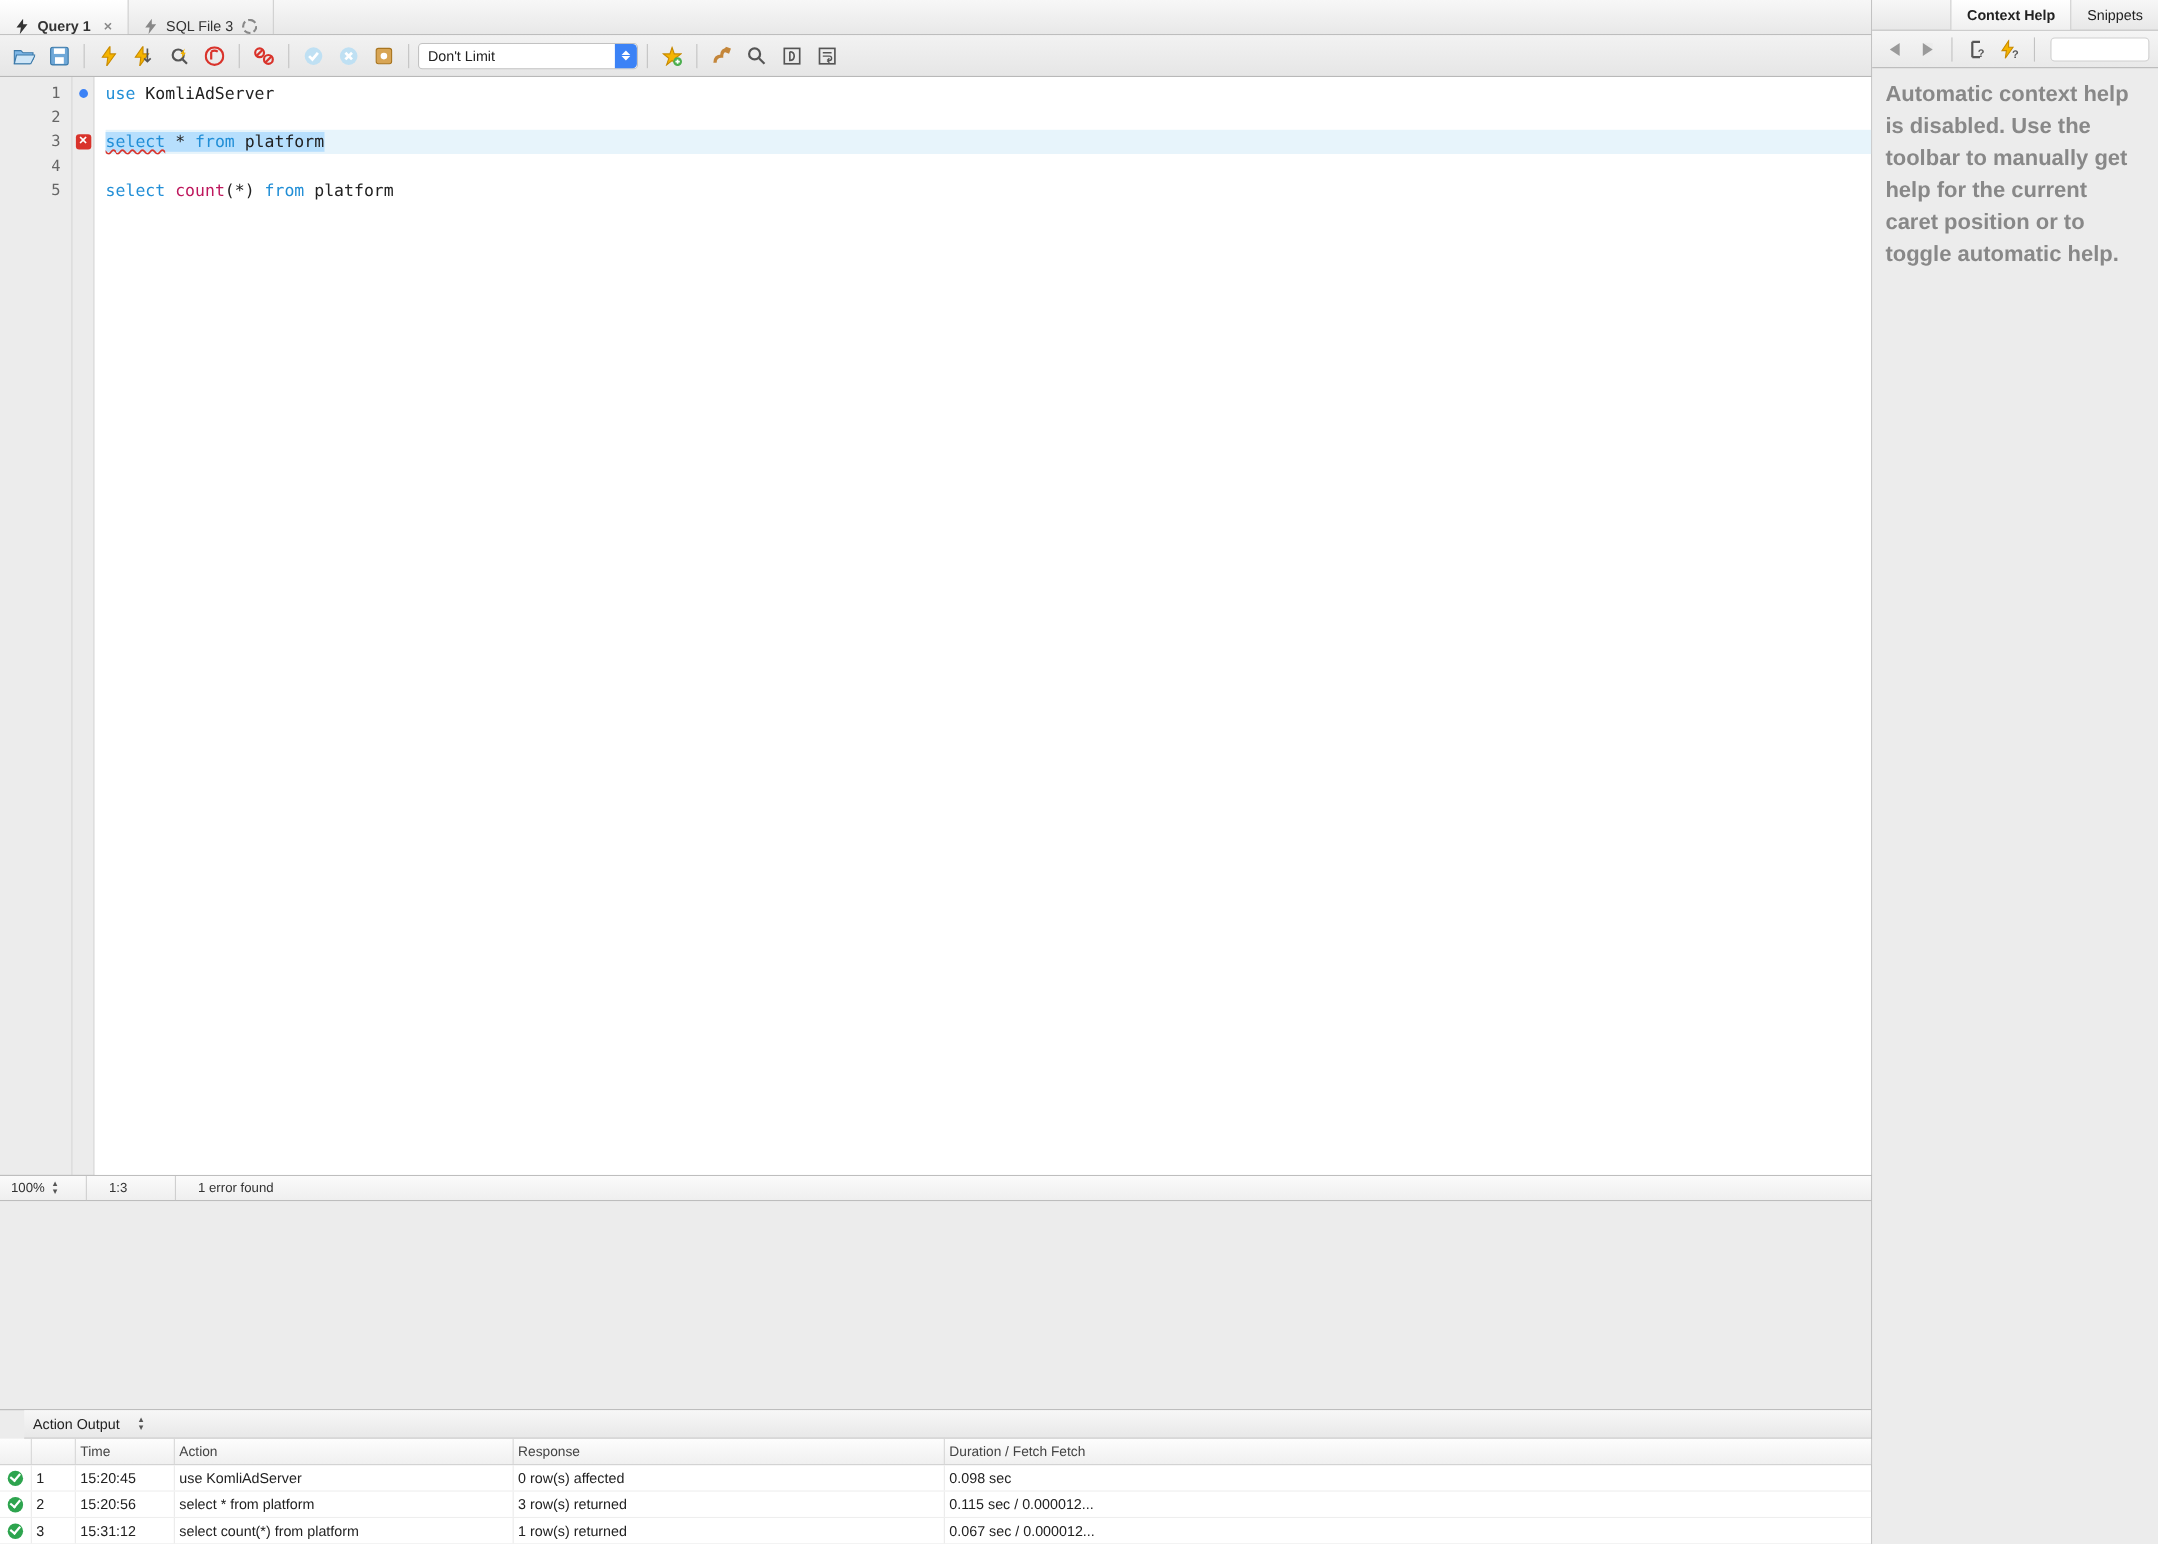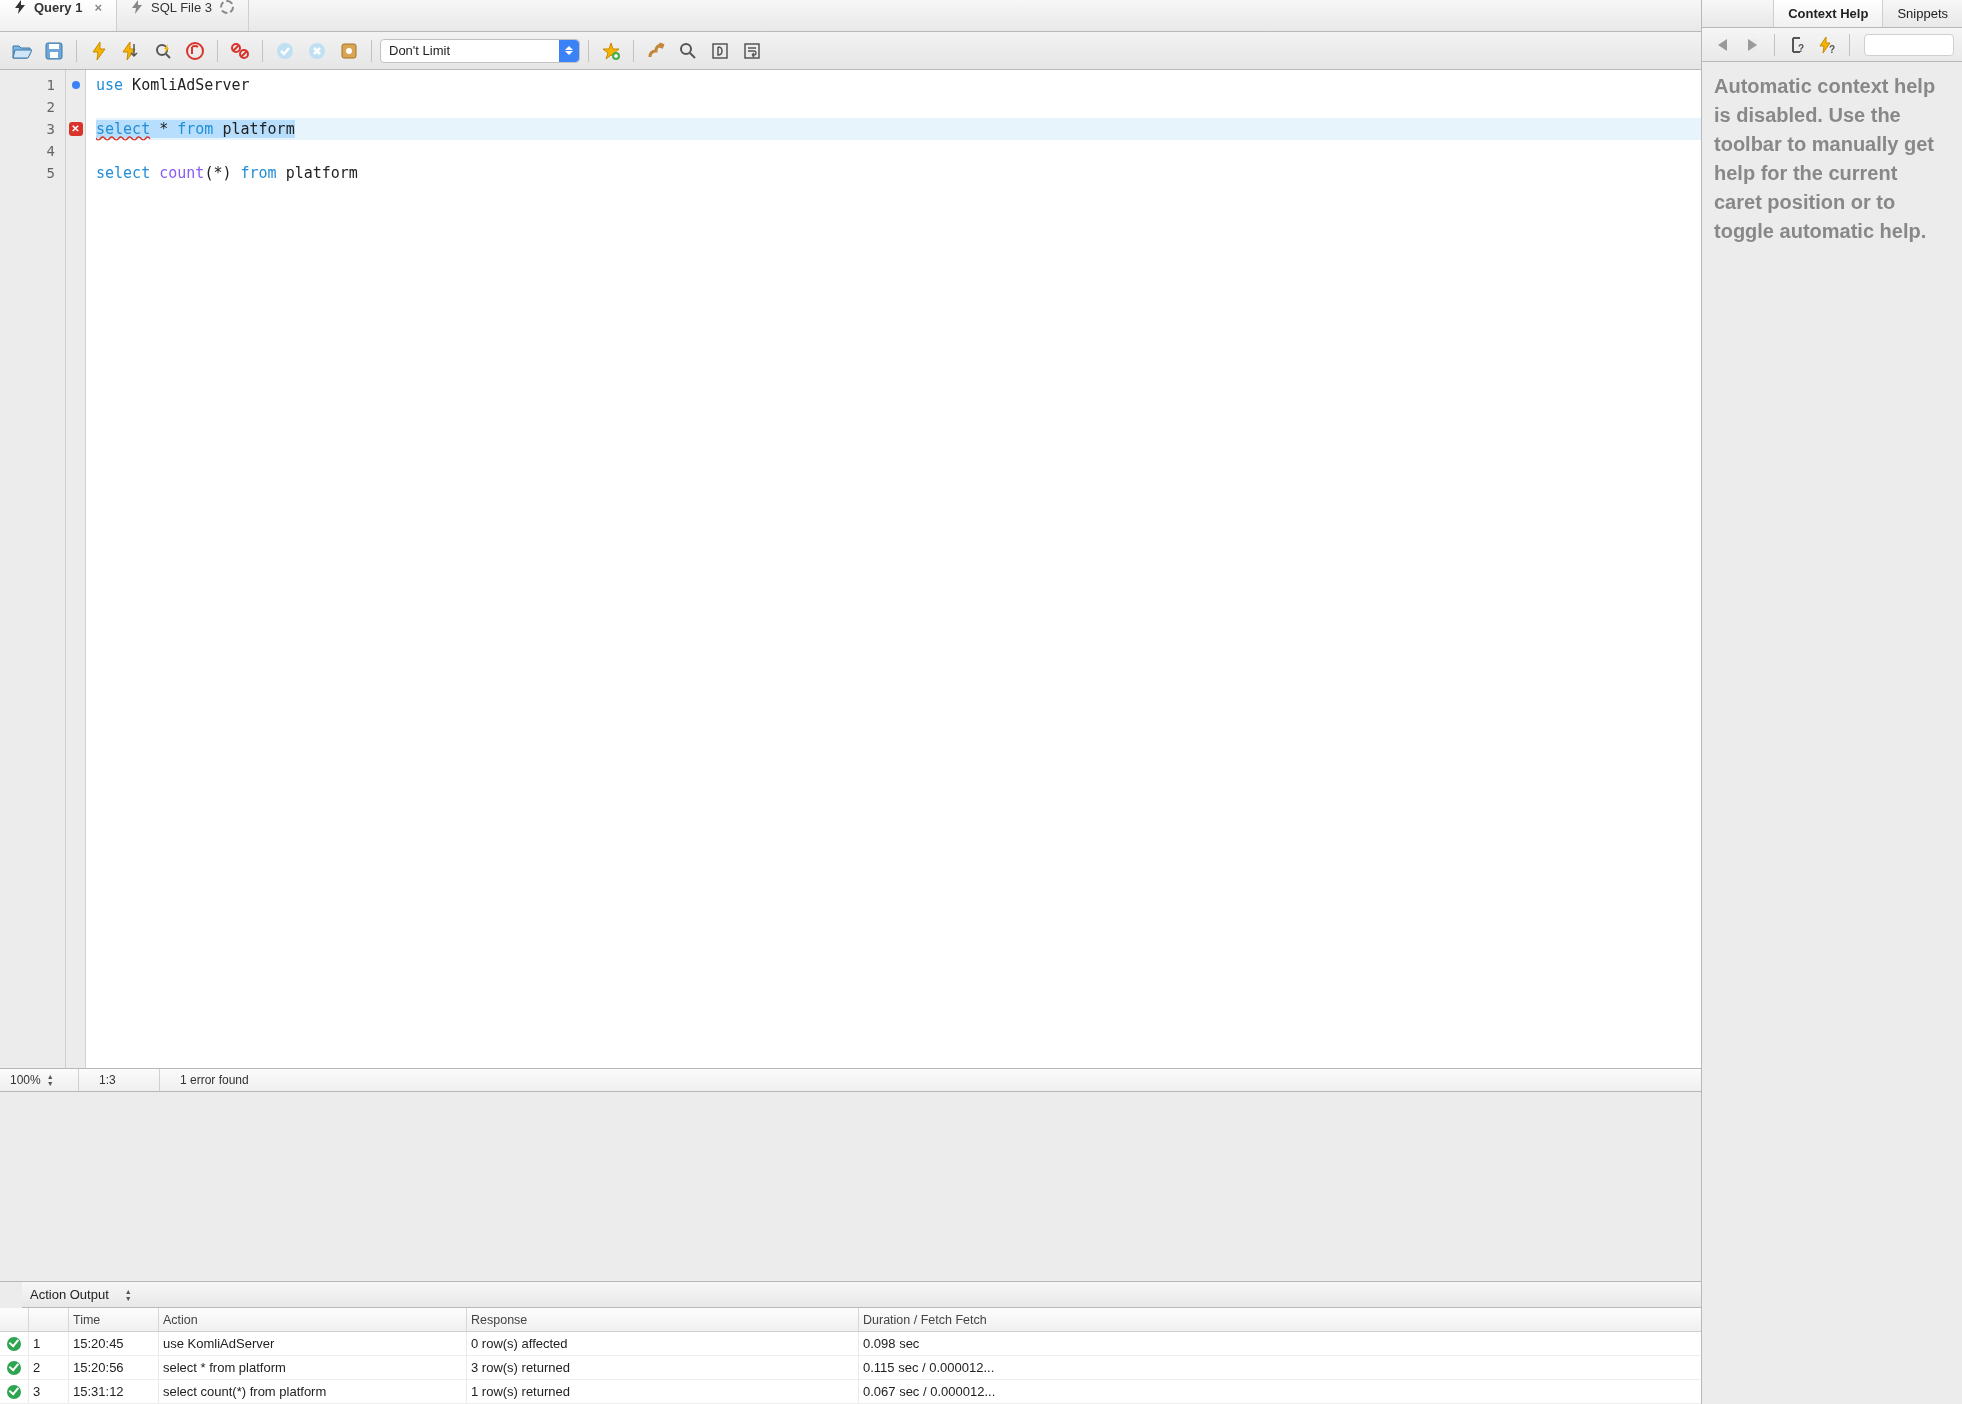--- a/index.html
+++ b/index.html
@@ -4,21 +4,21 @@
 <style>
   * { box-sizing: border-box; }
   html, body { margin:0; padding:0; height:100%; font-family: -apple-system, "Helvetica Neue", Arial, sans-serif; font-size:13px; color:#222; }
   body { background:#ececec; overflow:hidden; }
   .app { display:flex; height:100vh; width:100vw; }
   .main { flex:1 1 auto; display:flex; flex-direction:column; border-right:1px solid #b8b8b8; }
   .right { width:260px; display:flex; flex-direction:column; background:#ececec; }
 
   
   .tabs { display:flex; align-items:stretch; background:linear-gradient(#f7f7f7,#e8e8e8); border-bottom:1px solid #b8b8b8; height:32px; }
-  .tab { display:flex; align-items:flex-start; gap:8px; padding:0 14px; border-right:1px solid #cfcfcf; color:#333; font-size:13px; position:relative; }
+  .tab { display:flex; align-items:flex-end; gap:8px; padding:0 14px; border-right:1px solid #cfcfcf; color:#333; font-size:13px; position:relative; }
   .tab.active { background:linear-gradient(#ffffff,#f0f0f0); font-weight:600; }
   .tab .bolt { color:#555; }
   .tab.inactive .bolt { color:#999; }
   .tab .close { color:#888; font-size:13px; margin-left:4px; }
   .spinner {
     width:14px; height:14px; border:2px dashed #888; border-radius:50%;
   }
 
   
   .toolbar { display:flex; align-items:center; gap:4px; padding:4px 8px; background:linear-gradient(#f2f2f2,#e6e6e6); border-bottom:1px solid #b8b8b8; height:38px; }
@@ -45,21 +45,21 @@
   .gutter-left .ln { height:22px; line-height:22px; width:100%; text-align:right; padding-right:6px; }
   .gutter-icon { width:20px; background:#ececec; border-right:1px solid #d0d0d0; display:flex; flex-direction:column; align-items:center; padding-top:4px; }
   .gutter-icon .cell { height:22px; width:100%; display:flex; align-items:center; justify-content:center; }
   .dot { width:8px; height:8px; border-radius:50%; background:#3b82f6; }
   .err { width:14px; height:14px; border-radius:3px; background:#d9332b; color:#fff; font-size:10px; line-height:14px; text-align:center; font-weight:700; }
   .code { flex:1; font-family: Menlo, Consolas, monospace; font-size:15px; padding:4px 0 0 10px; background:#fff; position:relative; }
   .code .line { height:22px; line-height:22px; white-space:pre; position:relative; }
   .code .line.current { background:#e7f4fb; }
   .sel { background:#b7dffd; }
   .kw { color:#218ed6; }
-  .fn { color:#8b5cf6; }
+  .fn { color:#be185d; }
   .txt { color:#222; }
   .sql-err { text-decoration: underline wavy #d9332b; }
 
   
   .ed-status { display:flex; align-items:center; gap:12px; height:24px; border-top:1px solid #b8b8b8; border-bottom:1px solid #b8b8b8; background:linear-gradient(#fbfbfb,#efefef); font-size:12px; color:#333; }
   .ed-status .cell1 { width:66px; padding-left:10px; display:flex; align-items:center; gap:6px; }
   .ed-status .sep2 { width:1px; height:100%; background:#cfcfcf; }
   .mini-arrows { display:flex; flex-direction:column; gap:0px; }
   .mini-arrows span { font-size:7px; color:#555; line-height:7px; }
   .ed-status .cell2 { width:56px; padding-left:8px; }

